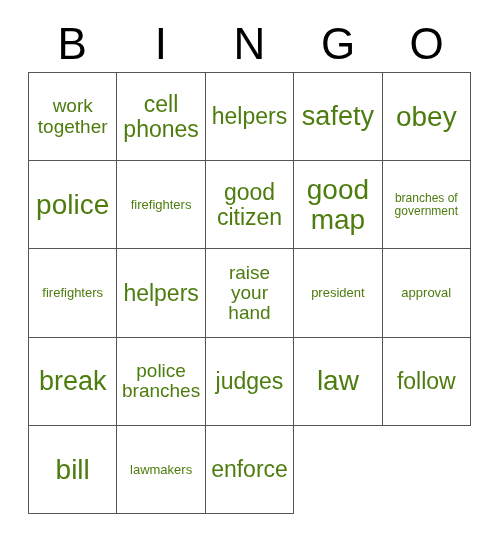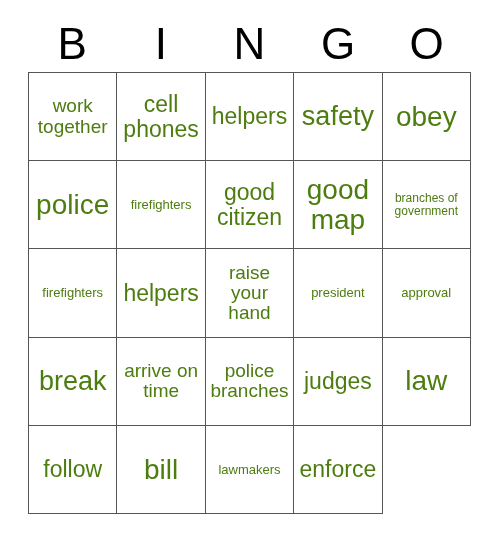--- a/index.html
+++ b/index.html
@@ -144,23 +144,20 @@
         <span class="cell-text fs-xs">president</span>
       </div>
 
     <div class="cell">
         <span class="cell-text fs-xs">approval</span>
       </div>
     <div class="cell">
         <span class="cell-text fs-lg">break</span>
       </div>
     <div class="cell">
-        <span class="cell-text fs-sm">arrive on time</span>
-      </div>
-    <div class="cell">
         <span class="cell-text fs-sm">police branches</span>
       </div>
     <div class="cell">
         <span class="cell-text fs-md">judges</span>
       </div>
 
     <div class="cell">
         <span class="cell-text fs-xl">law</span>
       </div>
     <div class="cell">

